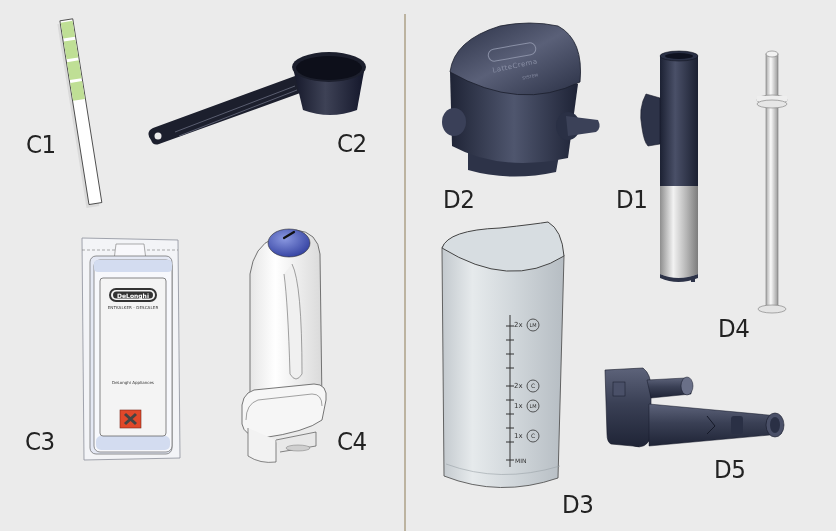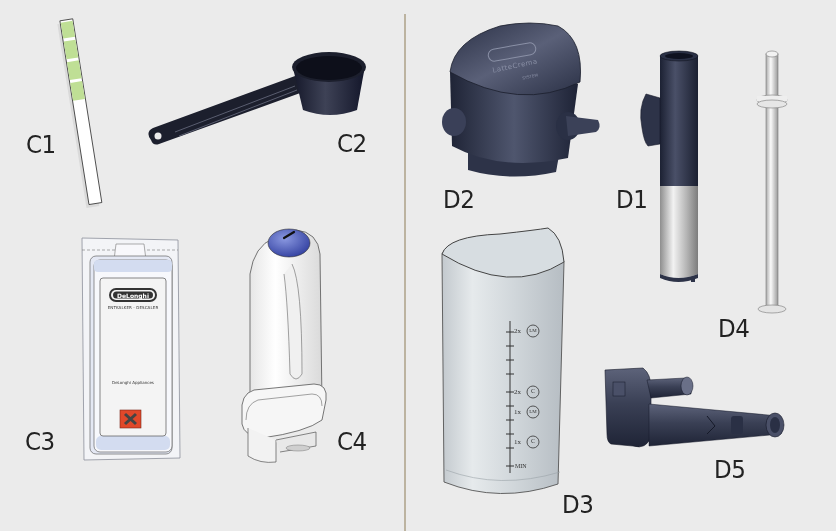--- a/index.html
+++ b/index.html
@@ -154,21 +154,21 @@
     </defs>
     <rect x="9" y="8" width="12" height="254" fill="url(#rodG)" stroke="#777" stroke-width="0.6"></rect>
     <ellipse cx="15" cy="8" rx="6" ry="3" fill="#f2f2f2" stroke="#777" stroke-width="0.6"></ellipse>
     <ellipse cx="15" cy="54" rx="15" ry="5" fill="#f0f0f0" stroke="#777" stroke-width="0.6"></ellipse>
     <rect x="0" y="50" width="30" height="5" fill="#eee"></rect>
     <ellipse cx="15" cy="58" rx="15" ry="4" fill="#e6e6e6" stroke="#777" stroke-width="0.6"></ellipse>
     <ellipse cx="15" cy="263" rx="14" ry="4" fill="#e4e4e4" stroke="#777" stroke-width="0.6"></ellipse>
   </svg>
   <div class="label" style="left:718px;top:316px;">D4</div>
 
-  <div style="position:absolute;left:440px;top:226px;width:128px;height:274px;font-family:Liberation Serif, serif;">
+  <div style="position:absolute;left:440px;top:220px;width:128px;height:274px;">
     <svg class="part" style="left:0;top:0;" width="128" height="274" viewBox="0 0 128 274">
       <defs>
         <linearGradient id="jugG" x1="0" x2="1">
           <stop offset="0" stop-color="#c3c9ce"></stop>
             <stop offset="0.25" stop-color="#e6eaec"></stop>
             <stop offset="0.6" stop-color="#d0d6da"></stop>
             <stop offset="1" stop-color="#b6bdc3"></stop>
         </linearGradient>
       </defs>
       <path d="M2 28 L4 256 Q60 278 118 258 L124 36 Q112 -4 60 10 Q10 10 2 28 Z" fill="url(#jugG)" stroke="#555" stroke-width="0.9"></path>

